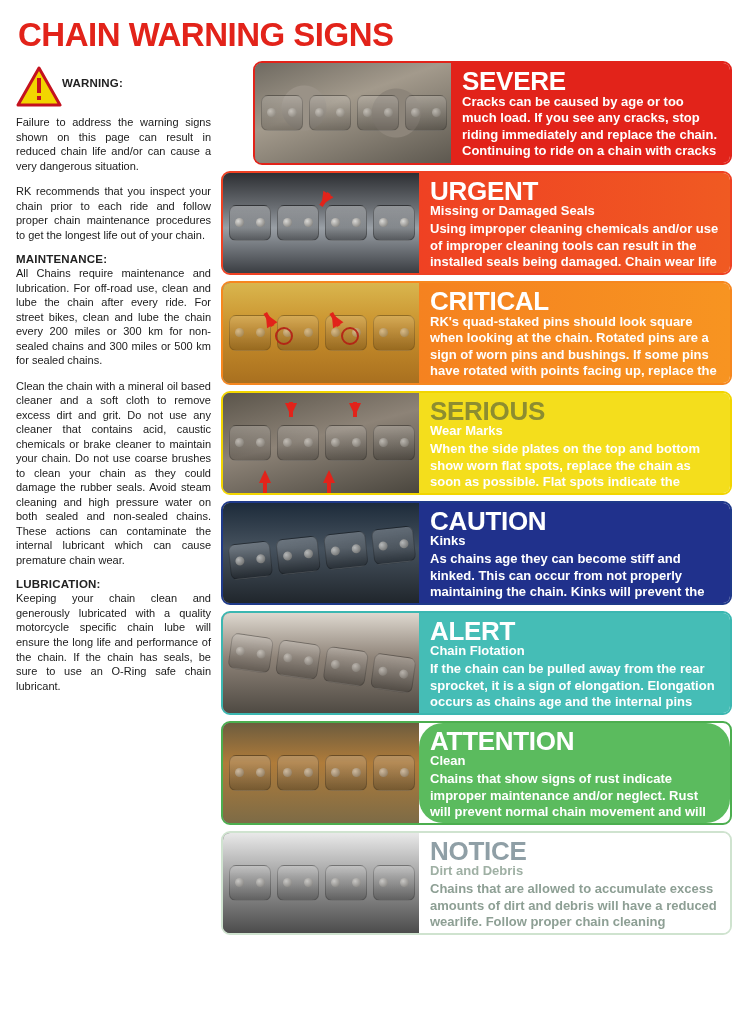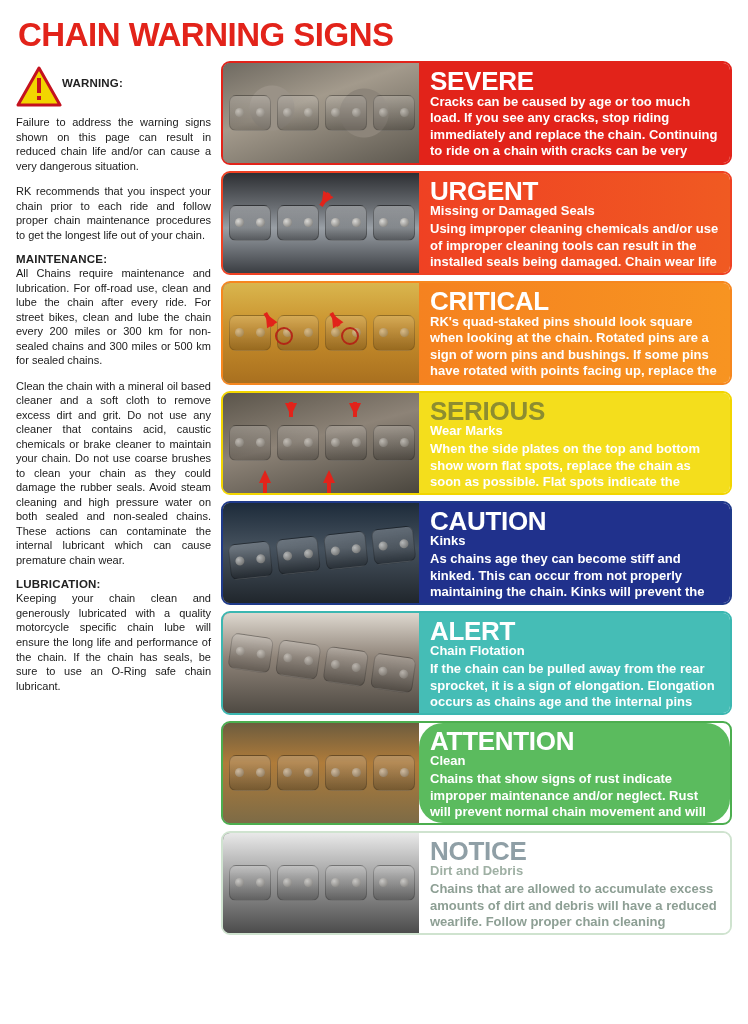--- a/index.html
+++ b/index.html
@@ -121,21 +121,21 @@
     line-height: 1.1;
     margin-bottom: 3px;
   }
   .card .body {
     font-size: 13px;
     line-height: 1.26;
     font-weight: bold;
   }
 
   
-  .c-severe    { border-color:#e2231a; }
+  .c-severe    { border-color:#e2231a;margin-left:32px; }
   .c-severe .text    { background:#e2231a; }
   .c-urgent    { border-color:#ef4123; }
   .c-urgent .text    { background: linear-gradient(90deg,#ef4123,#f05a22); }
   .c-critical  { border-color:#f6871f; }
   .c-critical .text  { background: linear-gradient(90deg,#f58220,#f79421); }
   .c-serious   { border-color:#f2d500; }
   .c-serious .text   { background:#f4de1c; }
   .c-serious .lvl    { color:#8d8d30; }
   .c-serious .sub,
   .c-serious .body   { color:#ffffff; }

